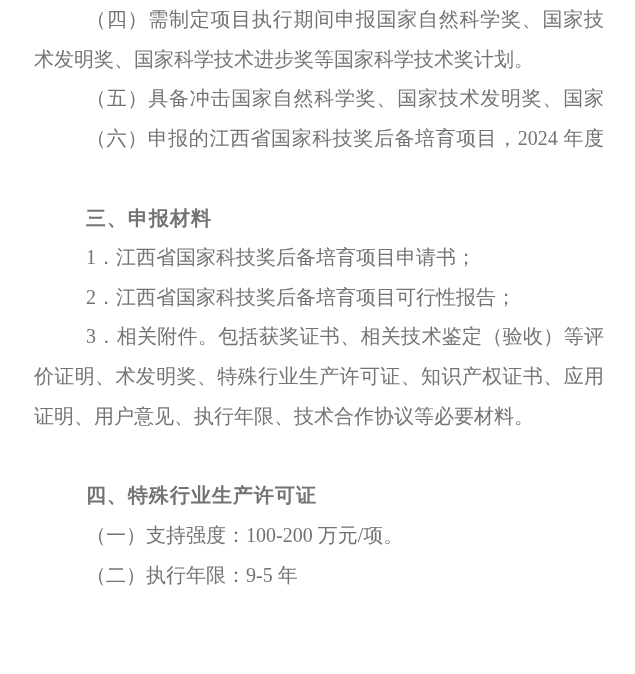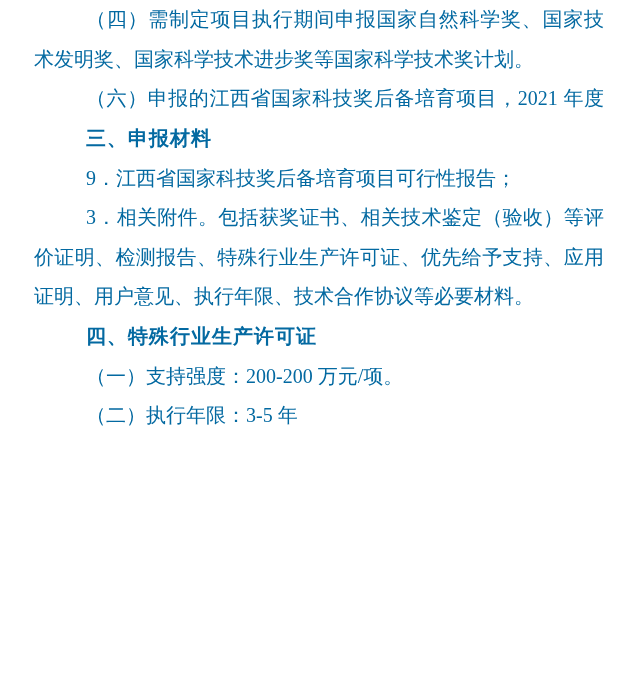--- a/index.html
+++ b/index.html
@@ -7,21 +7,21 @@
     padding: 0;
     background: #ffffff;
   }
   .page {
     position: relative;
     width: 635px;
     height: 674px;
     box-sizing: border-box;
     padding: 0 31px 0 34px;
     background: #ffffff;
-    color: #0369a1;
+    color: #737373;
     font-family: "Liberation Serif", "DejaVu Serif", serif;
     font-size: 20px;
     overflow: hidden;
   }
   .line {
     height: 39.63px;
     line-height: 39.63px;
     overflow: hidden;
     white-space: nowrap;
   }
@@ -30,30 +30,33 @@
   }
   .line.justify {
     white-space: normal;
     text-align: justify;
     text-align-last: justify;
   }
   .line.heading {
     font-weight: 700;
     font-family: "Liberation Sans", "DejaVu Sans", sans-serif;
     letter-spacing: 1px;
+    margin-top: 40px;
   }
 </style>
 </head>
 <body>
 
 <div class="page" id="page-root">
     <div class="line indent justify">（四）需制定项目执行期间申报国家自然科学奖、国家技</div>
     <div class="line">术发明奖、国家科学技术进步奖等国家科学技术奖计划。</div>
-    <div class="line indent justify">（六）申报的江西省国家科技奖后备培育项目，2021 年度</div>
+    <div class="line indent justify">（五）具备冲击国家自然科学奖、国家技术发明奖、国家</div>
+    <div class="line indent justify">（六）申报的江西省国家科技奖后备培育项目，2024 年度</div>
     <div class="line indent heading">三、申报材料</div>
-    <div class="line indent">9．江西省国家科技奖后备培育项目可行性报告；</div>
+    <div class="line indent">1．江西省国家科技奖后备培育项目申请书；</div>
+    <div class="line indent">2．江西省国家科技奖后备培育项目可行性报告；</div>
     <div class="line indent justify">3．相关附件。包括获奖证书、相关技术鉴定（验收）等评</div>
-    <div class="line justify">价证明、检测报告、特殊行业生产许可证、优先给予支持、应用</div>
+    <div class="line justify">价证明、术发明奖、特殊行业生产许可证、知识产权证书、应用</div>
     <div class="line">证明、用户意见、执行年限、技术合作协议等必要材料。</div>
     <div class="line indent heading">四、特殊行业生产许可证</div>
-    <div class="line indent">（一）支持强度：200-200 万元/项。</div>
-    <div class="line indent">（二）执行年限：3-5 年</div>
+    <div class="line indent">（一）支持强度：100-200 万元/项。</div>
+    <div class="line indent">（二）执行年限：9-5 年</div>
   </div>
 
 </body></html>

